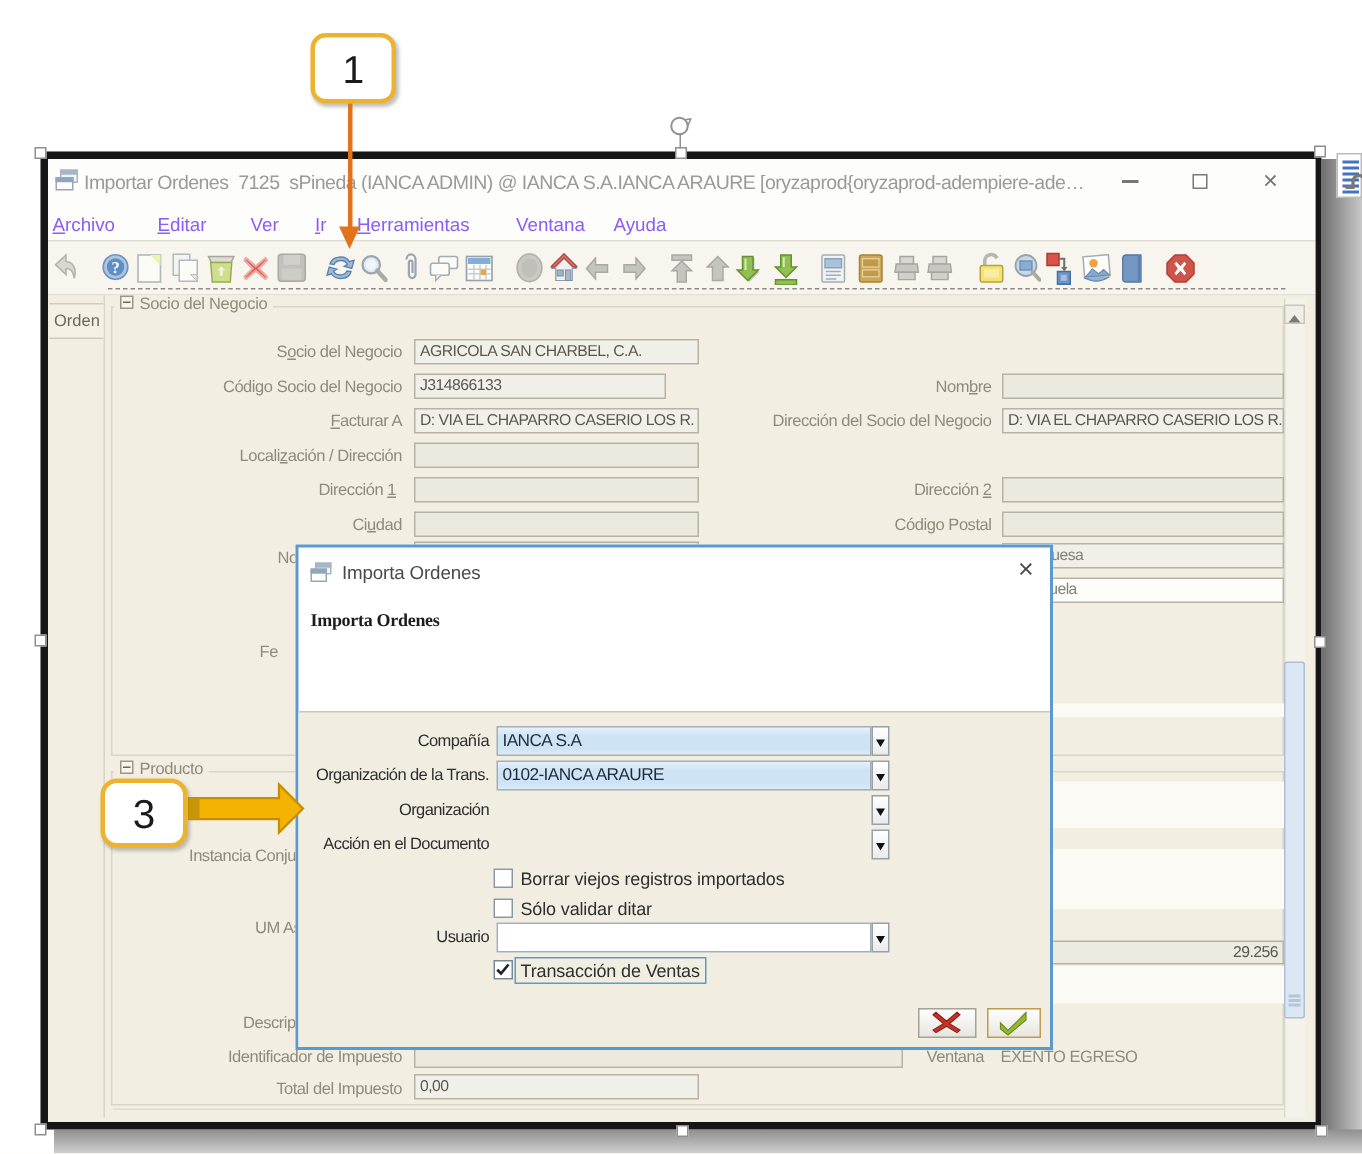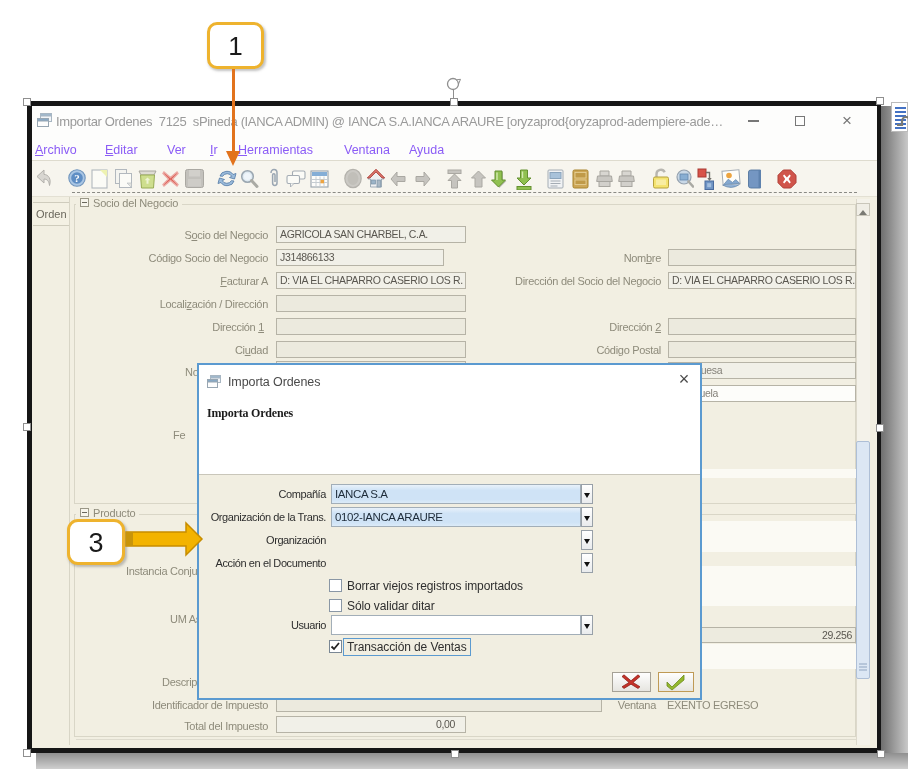--- a/index.html
+++ b/index.html
@@ -282,21 +282,21 @@
   <div class="frag" style="left:170px;top:613px">UM Asignada</div>
   <div class="frag" style="left:162px;top:676px">Descripción</div>
 
   <div class="fld" style="left:668px;top:627px;width:188px;height:16px;text-align:right;background:#edebdf;line-height:14px">29.256</div>
 
   <div class="lbl" style="left:72px;top:699px">Identificador de Impuesto</div>
   <div class="fld g" style="left:276px;top:695px;width:326px"></div>
   <div class="lbl" style="left:460px;top:699px">Ventana</div>
   <div class="frag" style="left:667px;top:699px">EXENTO EGRESO</div>
   <div class="lbl" style="left:72px;top:720px">Total del Impuesto</div>
-  <div class="fld" style="left:276px;top:716px;width:190px;text-align:right;padding-right:10px">0,00</div>
+  <div class="fld" style="left:276px;top:716px;width:190px;padding-right:10px">0,00</div>
   <div class="abs" style="left:76px;top:739px;width:780px;height:1px;background:#dedbce"></div>
 
   <div class="abs" style="left:856px;top:199px;width:14px;height:546px;background:#f4f2ea;border-left:1px solid #ddd9cc"></div>
   <div class="abs" style="left:856px;top:203px;width:14px;height:13px;background:#f0eee6;border:1px solid #c9c6ba"></div>
   <div class="abs" style="left:859px;top:206px;width:0;height:0;border:4px solid transparent;border-bottom:5px solid #7a7a74"></div>
   <div class="abs" style="left:856px;top:441px;width:14px;height:238px;background:#dce7f4;border:1px solid #aebfd6;border-radius:2px"></div>
   <div class="abs" style="left:859px;top:663px;width:8px;height:1.5px;background:#b6c6da"></div>
   <div class="abs" style="left:859px;top:666px;width:8px;height:1.5px;background:#b6c6da"></div>
   <div class="abs" style="left:859px;top:669px;width:8px;height:1.5px;background:#b6c6da"></div>
 </div>

